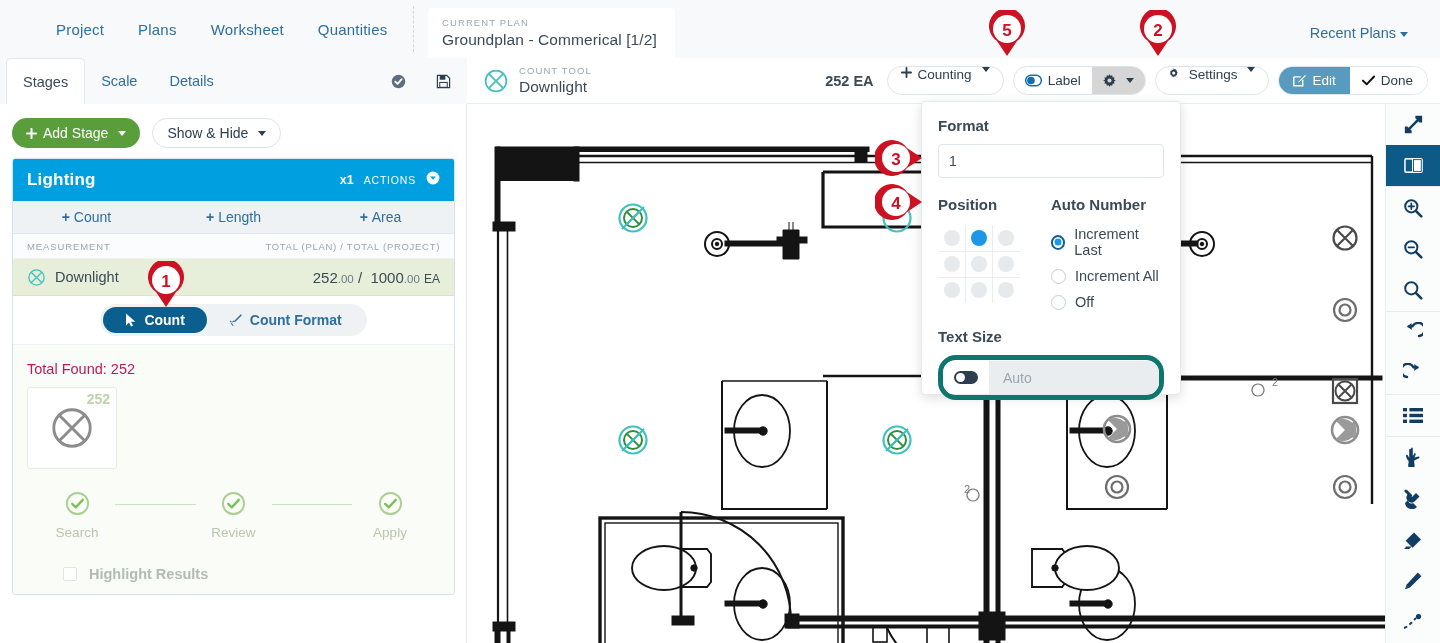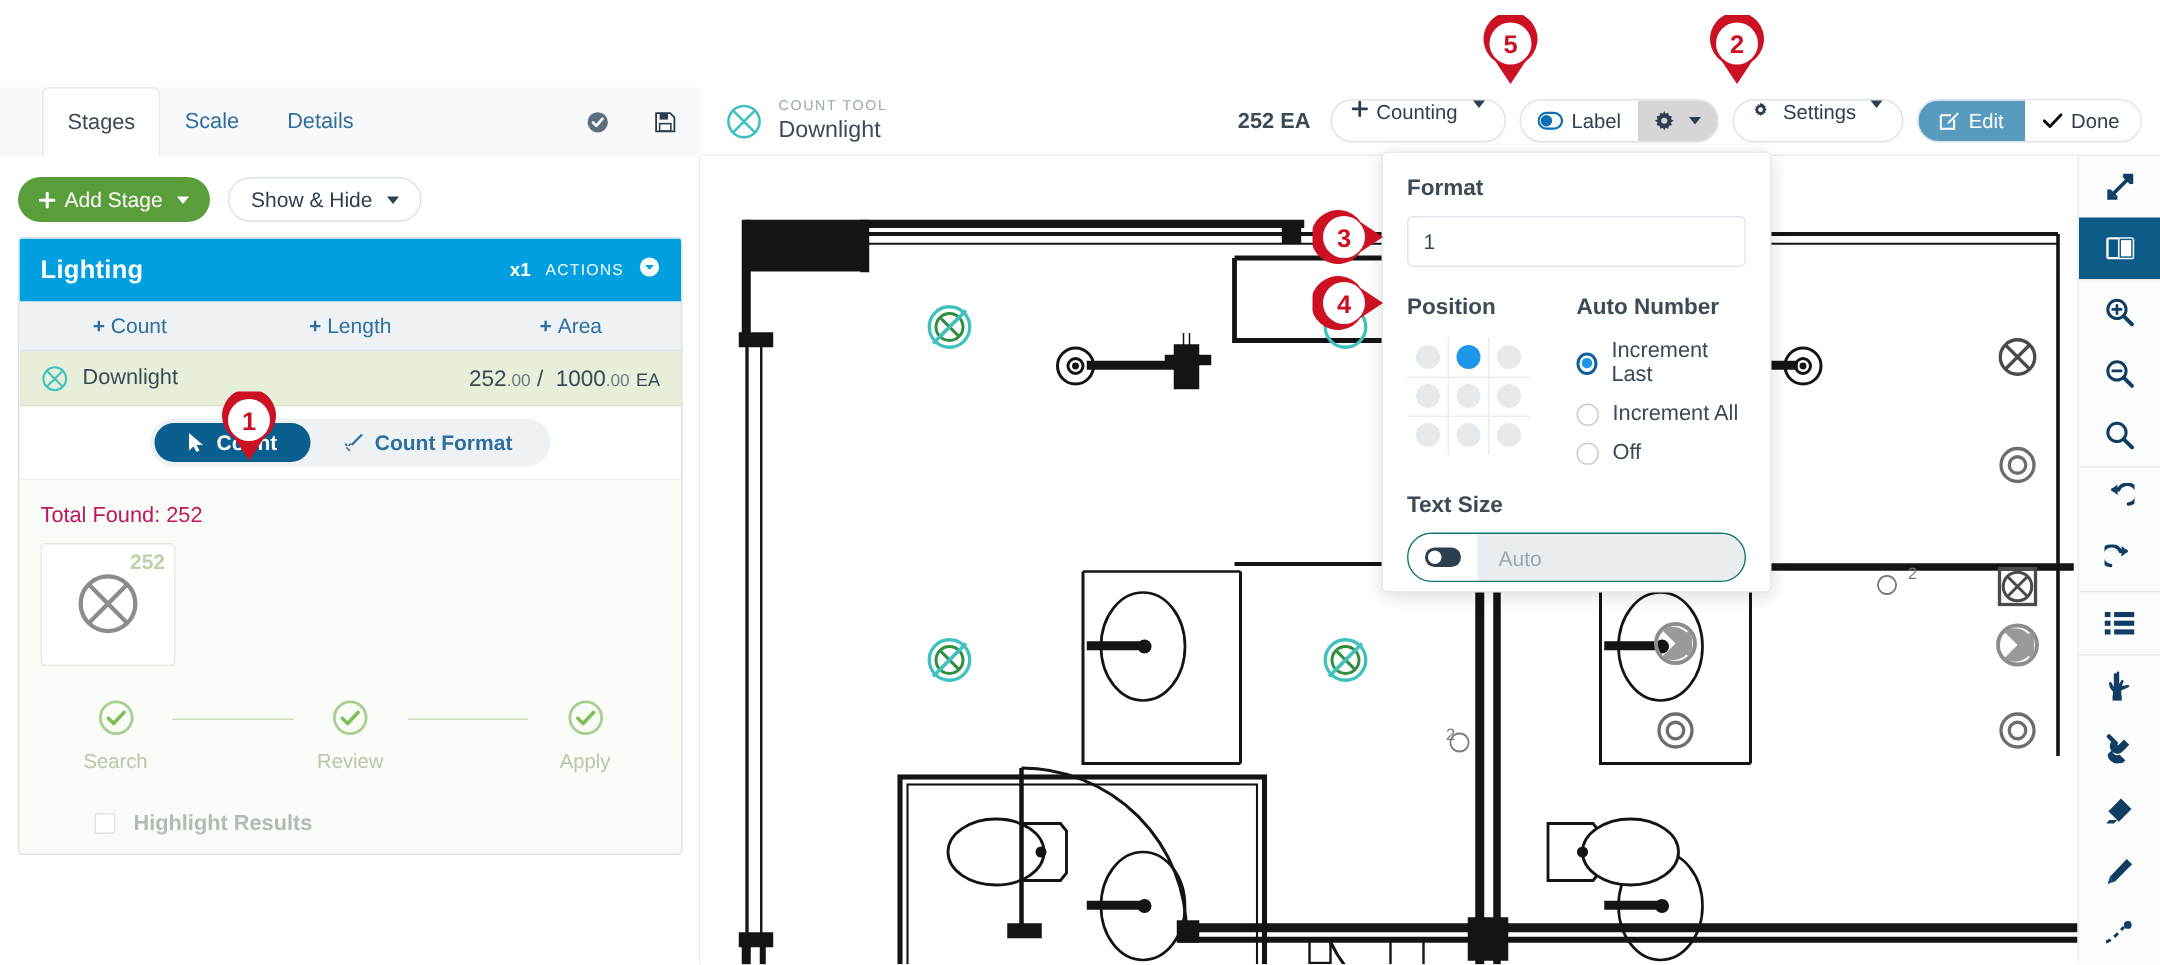--- a/index.html
+++ b/index.html
@@ -54,21 +54,21 @@
     position: absolute; left: 0; top: 0; width: 467px; height: 46px;
     display: flex; align-items: center;
   }
   .tab {
     font-size: 14.5px; color: #2f6f9f; padding: 0 16px; height: 46px;
     display: flex; align-items: center; cursor: pointer;
   }
   .tab.active {
     background: #ffffff; color: #3b4a57; border-radius: 5px 5px 0 0;
     border-top: 1px solid #e3e8eb; border-left: 1px solid #e3e8eb; border-right: 1px solid #e3e8eb;
-    margin-left: 28px;
+    margin-left: 6px;
     padding-left: 16px;
   }
   .tabbar-icons { position: absolute; right: 16px; top: 0; height: 46px; display: flex; align-items: center; gap: 30px; }
   .ti { cursor: pointer; line-height: 0; }
 
   .tool-area {
     position: absolute; left: 467px; top: 0; right: 0; height: 46px;
     background: #ffffff; display: flex; align-items: center;
     border-bottom: 1px solid #e8edf0;
   }
@@ -253,36 +253,52 @@
   .radio { width: 15px; height: 15px; border-radius: 50%; border: 1.6px solid #c6ced3; background: #fff; position: relative; }
   .radio.on { border-color: #0f5f99; border-width: 2px; }
   .radio.on::after {
     content: ""; position: absolute; left: 50%; top: 50%; transform: translate(-50%,-50%);
     width: 7px; height: 7px; border-radius: 50%; background: #1f97e8;
   }
   .radio-lbl { font-size: 14.5px; color: #3b4a57; }
   .ts-wrap { margin-top: 18px; }
   .ts-row {
     display: flex; align-items: center; margin-top: 10px;
-    border: 1px solid #0f766e; border-radius: 18px; overflow: hidden; height: 33px;
+    border: 5px solid #0f766e; border-radius: 18px; overflow: hidden; height: 45px;
   }
   .ts-toggle { width: 46px; height: 33px; display: flex; align-items: center; justify-content: center; background: #fff; cursor: pointer; }
   .tgl { width: 24px; height: 13px; border-radius: 7px; background: #2c3e50; position: relative; }
   .tgl::after { content: ""; position: absolute; left: 2px; top: 2px; width: 9px; height: 9px; border-radius: 50%; background: #fff; }
   .ts-input { flex: 1; height: 33px; background: #e9edef; display: flex; align-items: center; padding-left: 14px; font-size: 14px; color: #9aa7b0; }
 
   
   .marker { position: absolute; z-index: 60; }
   .marker svg { display: block; }
 </style>
 </head>
 <body>
 
 <div id="app">
 
+  <div class="topnav">
+    <div class="topnav-left">
+      <div class="topnav-link">Project</div>
+      <div class="topnav-link">Plans</div>
+      <div class="topnav-link">Worksheet</div>
+      <div class="topnav-link">Quantities</div>
+    </div>
+    <div class="nav-divider"></div>
+    <div class="current-plan-card">
+      <div class="cp-label">CURRENT PLAN</div>
+      <div class="cp-title">Groundplan - Commerical [1/2]</div>
+    </div>
+    <div class="recent-plans">
+      <span>Recent Plans</span><span class="caret"></span>
+    </div>
+  </div>
 
   <div class="secondbar">
     <div class="tabs-wrap">
       <div class="tab active">Stages</div>
       <div class="tab">Scale</div>
       <div class="tab">Details</div>
       <div class="tabbar-icons">
         <span class="ti">
           <svg width="15" height="15" viewBox="0 0 16 16">
               <circle cx="8" cy="8" r="7.2" fill="#5d6f7e"></circle>
@@ -398,20 +414,24 @@
           </span>
         </span>
       </div>
 
       <div class="meas-types">
         <div class="mt"><span class="plus">+</span>&nbsp;<span>Count</span></div>
         <div class="mt"><span class="plus">+</span>&nbsp;<span>Length</span></div>
         <div class="mt"><span class="plus">+</span>&nbsp;<span>Area</span></div>
       </div>
 
+      <div class="meas-head">
+        <span class="mh-left">MEASUREMENT</span>
+        <span class="mh-right">TOTAL (PLAN) / TOTAL (PROJECT)</span>
+      </div>
 
       <div class="meas-row">
         <span class="meas-icon">
           <svg width="19" height="19" viewBox="0 0 20 20">
               <circle cx="10" cy="10" r="8" fill="none" stroke="#3fc1bd" stroke-width="1.4"></circle>
               <path d="M4.4 4.4 L15.6 15.6 M15.6 4.4 L4.4 15.6" stroke="#3fc1bd" stroke-width="1.4"></path>
             </svg>
         </span>
         <span class="meas-name">Downlight</span>
         <span class="meas-vals"><span>252</span><span class="dec">.00</span>&nbsp;<span>/</span>&nbsp;&nbsp;<span>1000</span><span class="dec">.00</span>&nbsp;<span class="unit">EA</span></span>

